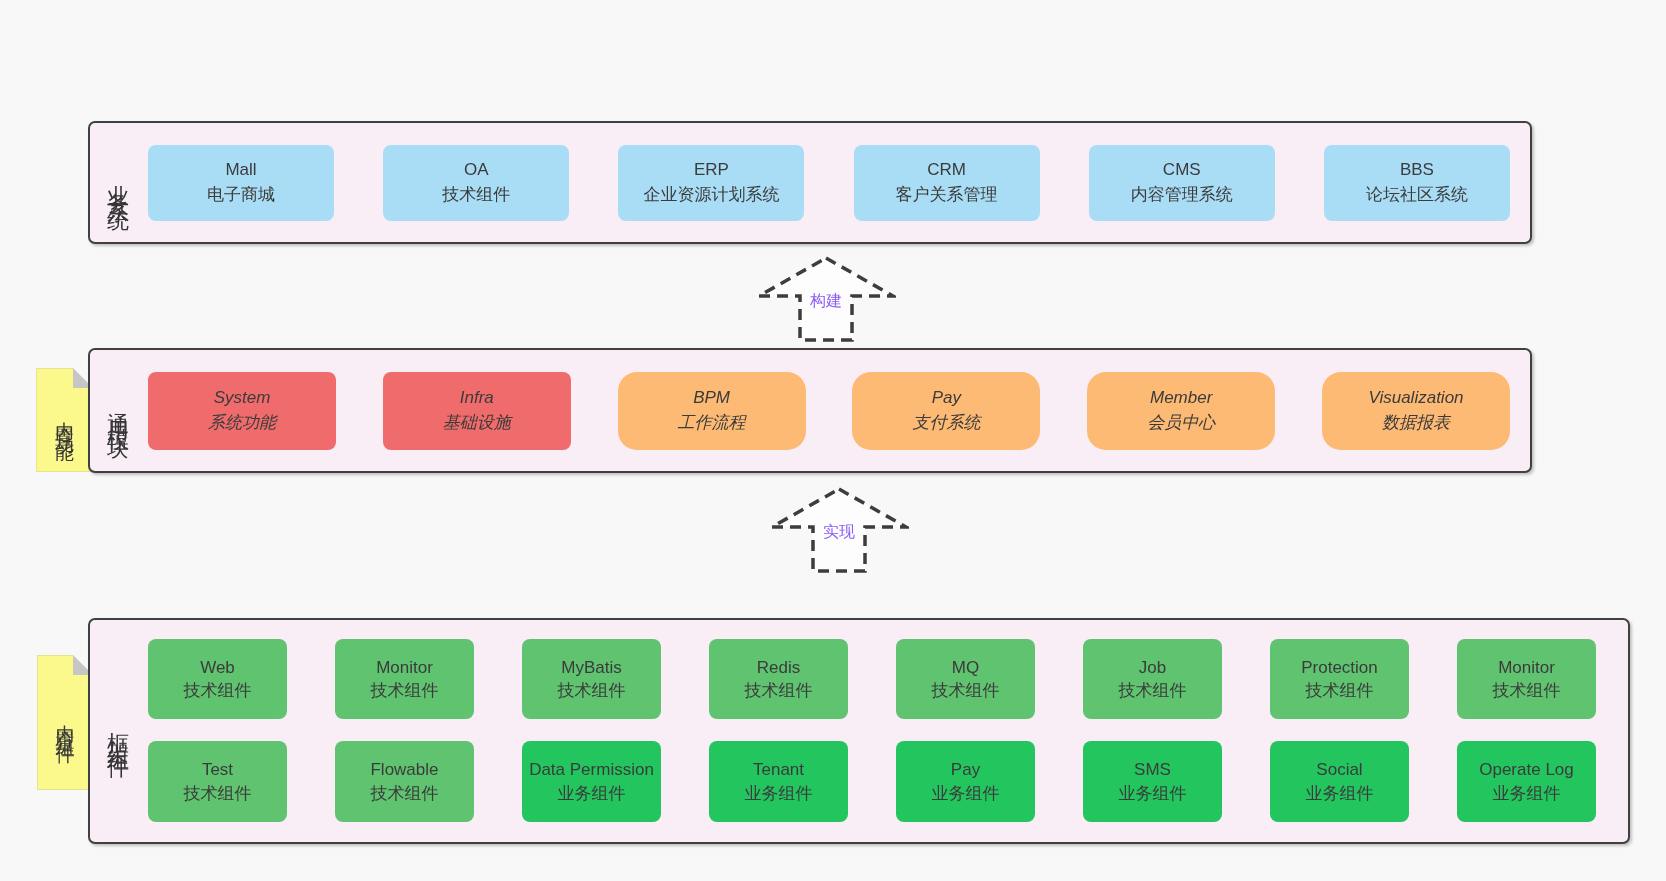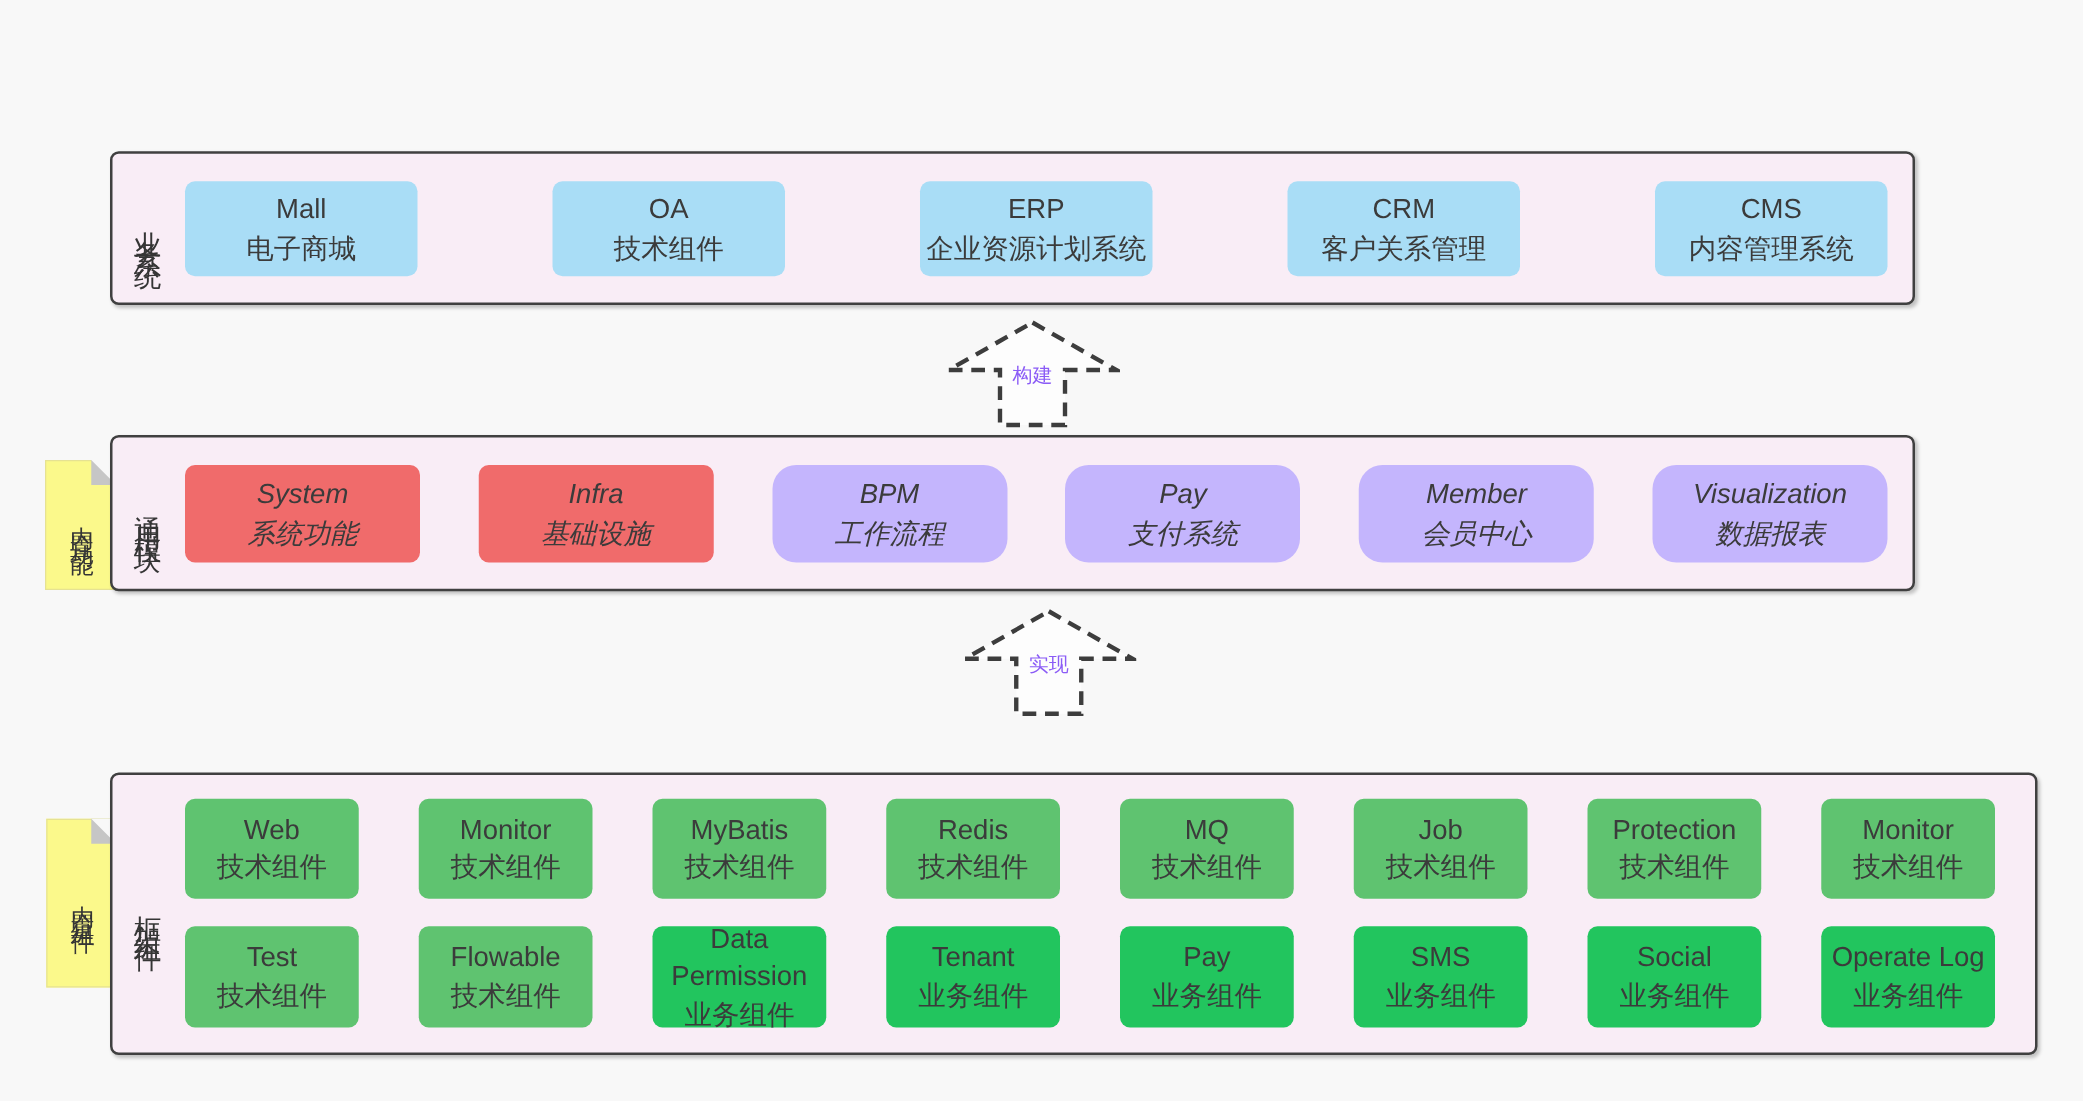--- a/index.html
+++ b/index.html
@@ -27,35 +27,35 @@
   }
 
   
   .row{
     position:absolute;left:58px;right:20px;top:0;bottom:0;
     display:flex;align-items:center;justify-content:space-between;
   }
   .box{
     box-sizing:border-box;border-radius:8px;
     display:flex;flex-direction:column;align-items:center;justify-content:center;
-    text-align:center;font-size:22px;line-height:1.42;
+    text-align:center;font-size:17px;line-height:1.42;
   }
   .box span{display:block;}
   .row-business .box{width:186px;height:76px;}
   .row-modules  .box{width:188px;height:78px;font-style:italic;}
   .grid-framework{
     position:absolute;left:58px;right:32px;top:19px;bottom:20px;
     display:grid;grid-template-columns:repeat(8,139px);grid-template-rows:80px 81px;
     justify-content:space-between;align-content:space-between;
   }
   .grid-framework .box{width:139px;height:100%;line-height:1.38;}
 
   .c-blue  {background:#a9ddf6;}
   .c-red   {background:#f06b6b;}
-  .c-pink  {background:#c4b5fd;border-radius:19px;}
+  .c-pink  {background:#fdba74;border-radius:19px;}
   .c-green {background:#5fc370;}
   .c-lgreen{background:#22c55e;}
 
   
   .note{
     position:absolute;background:#fbf98b;border:1px solid #e6e292;
     box-sizing:border-box;z-index:1;
     display:flex;align-items:center;justify-content:center;
   }
   .note .note-text{
@@ -98,20 +98,24 @@
       <span>企业资源计划系统</span>
     </div>
     <div class="box c-blue">
       <span>CRM</span>
       <span>客户关系管理</span>
     </div>
     <div class="box c-blue">
       <span>CMS</span>
       <span>内容管理系统</span>
     </div>
+    <div class="box c-blue">
+      <span>BBS</span>
+      <span>论坛社区系统</span>
+    </div>
   </div>
 </div>
 
 <div class="arrow" id="arrow-build">
   <svg width="140" height="88" viewBox="0 0 140 88">
     <path d="M70 3 L137 41 L96 41 L96 85 L44 85 L44 41 L3 41 Z" fill="#fdfdfd" stroke="#3d3d3d" stroke-width="3.5" stroke-dasharray="11 7"></path>
   </svg>
   <div class="arrow-label">构建</div>
 </div>
 

